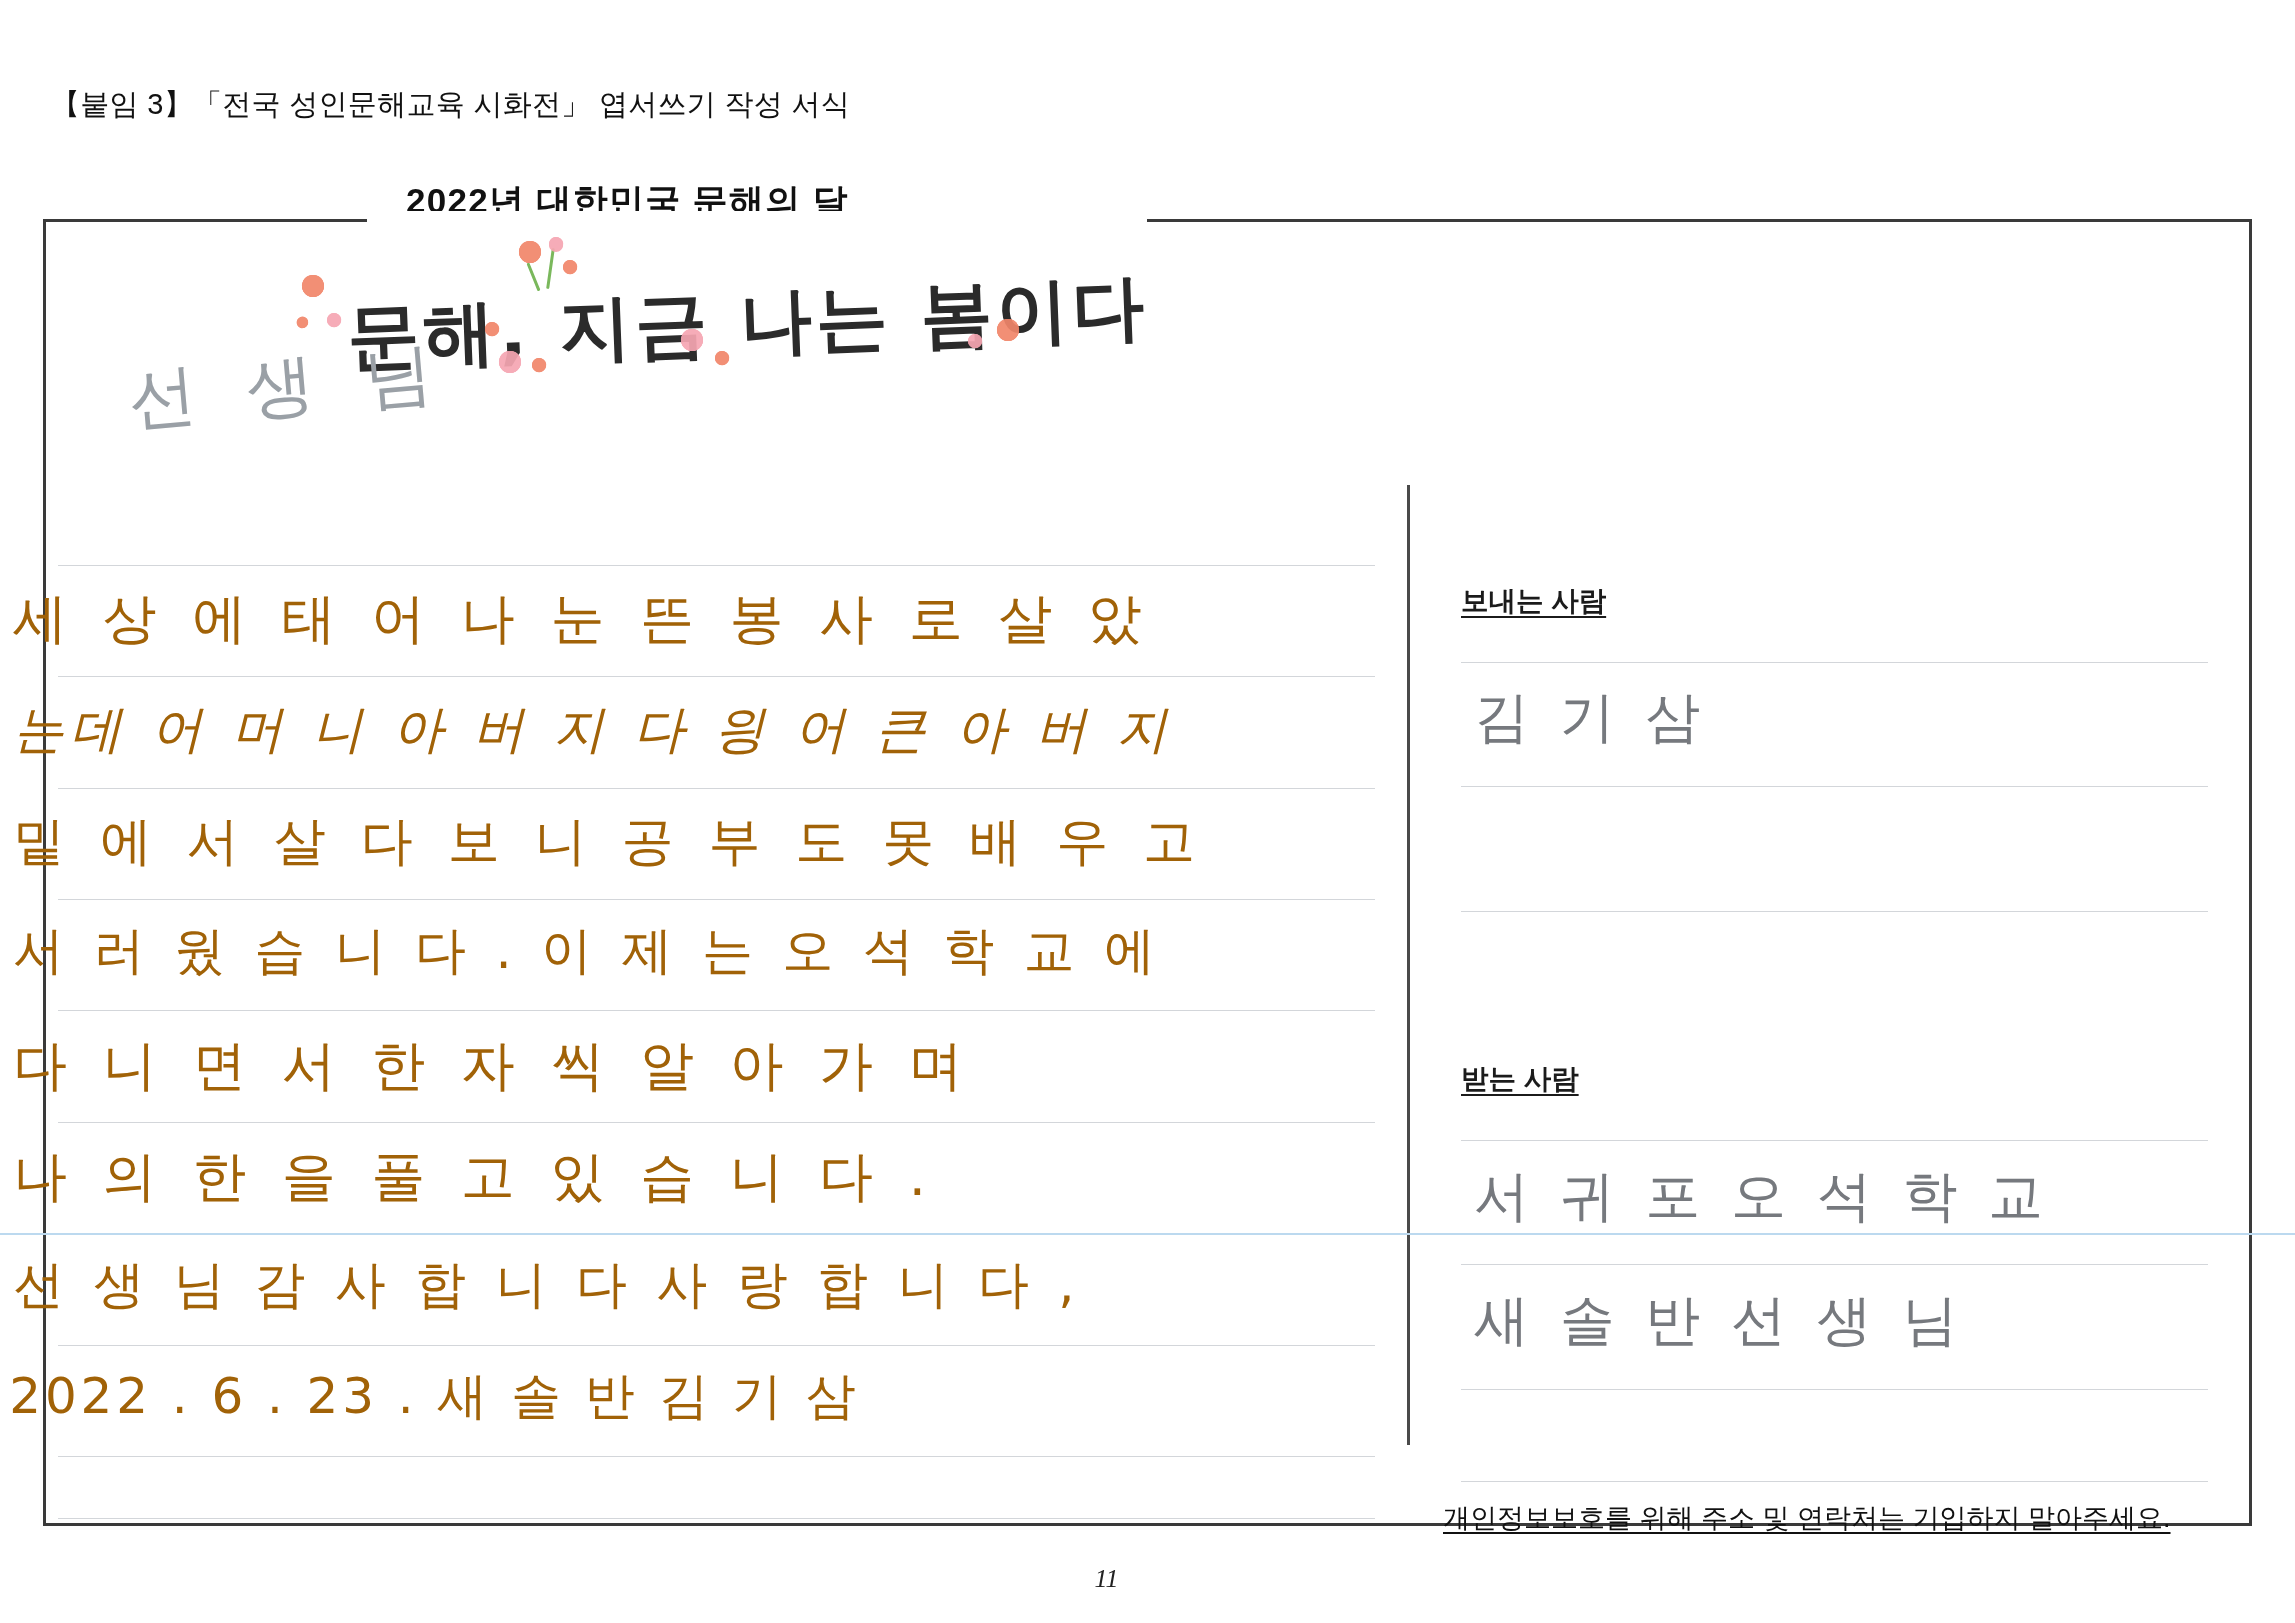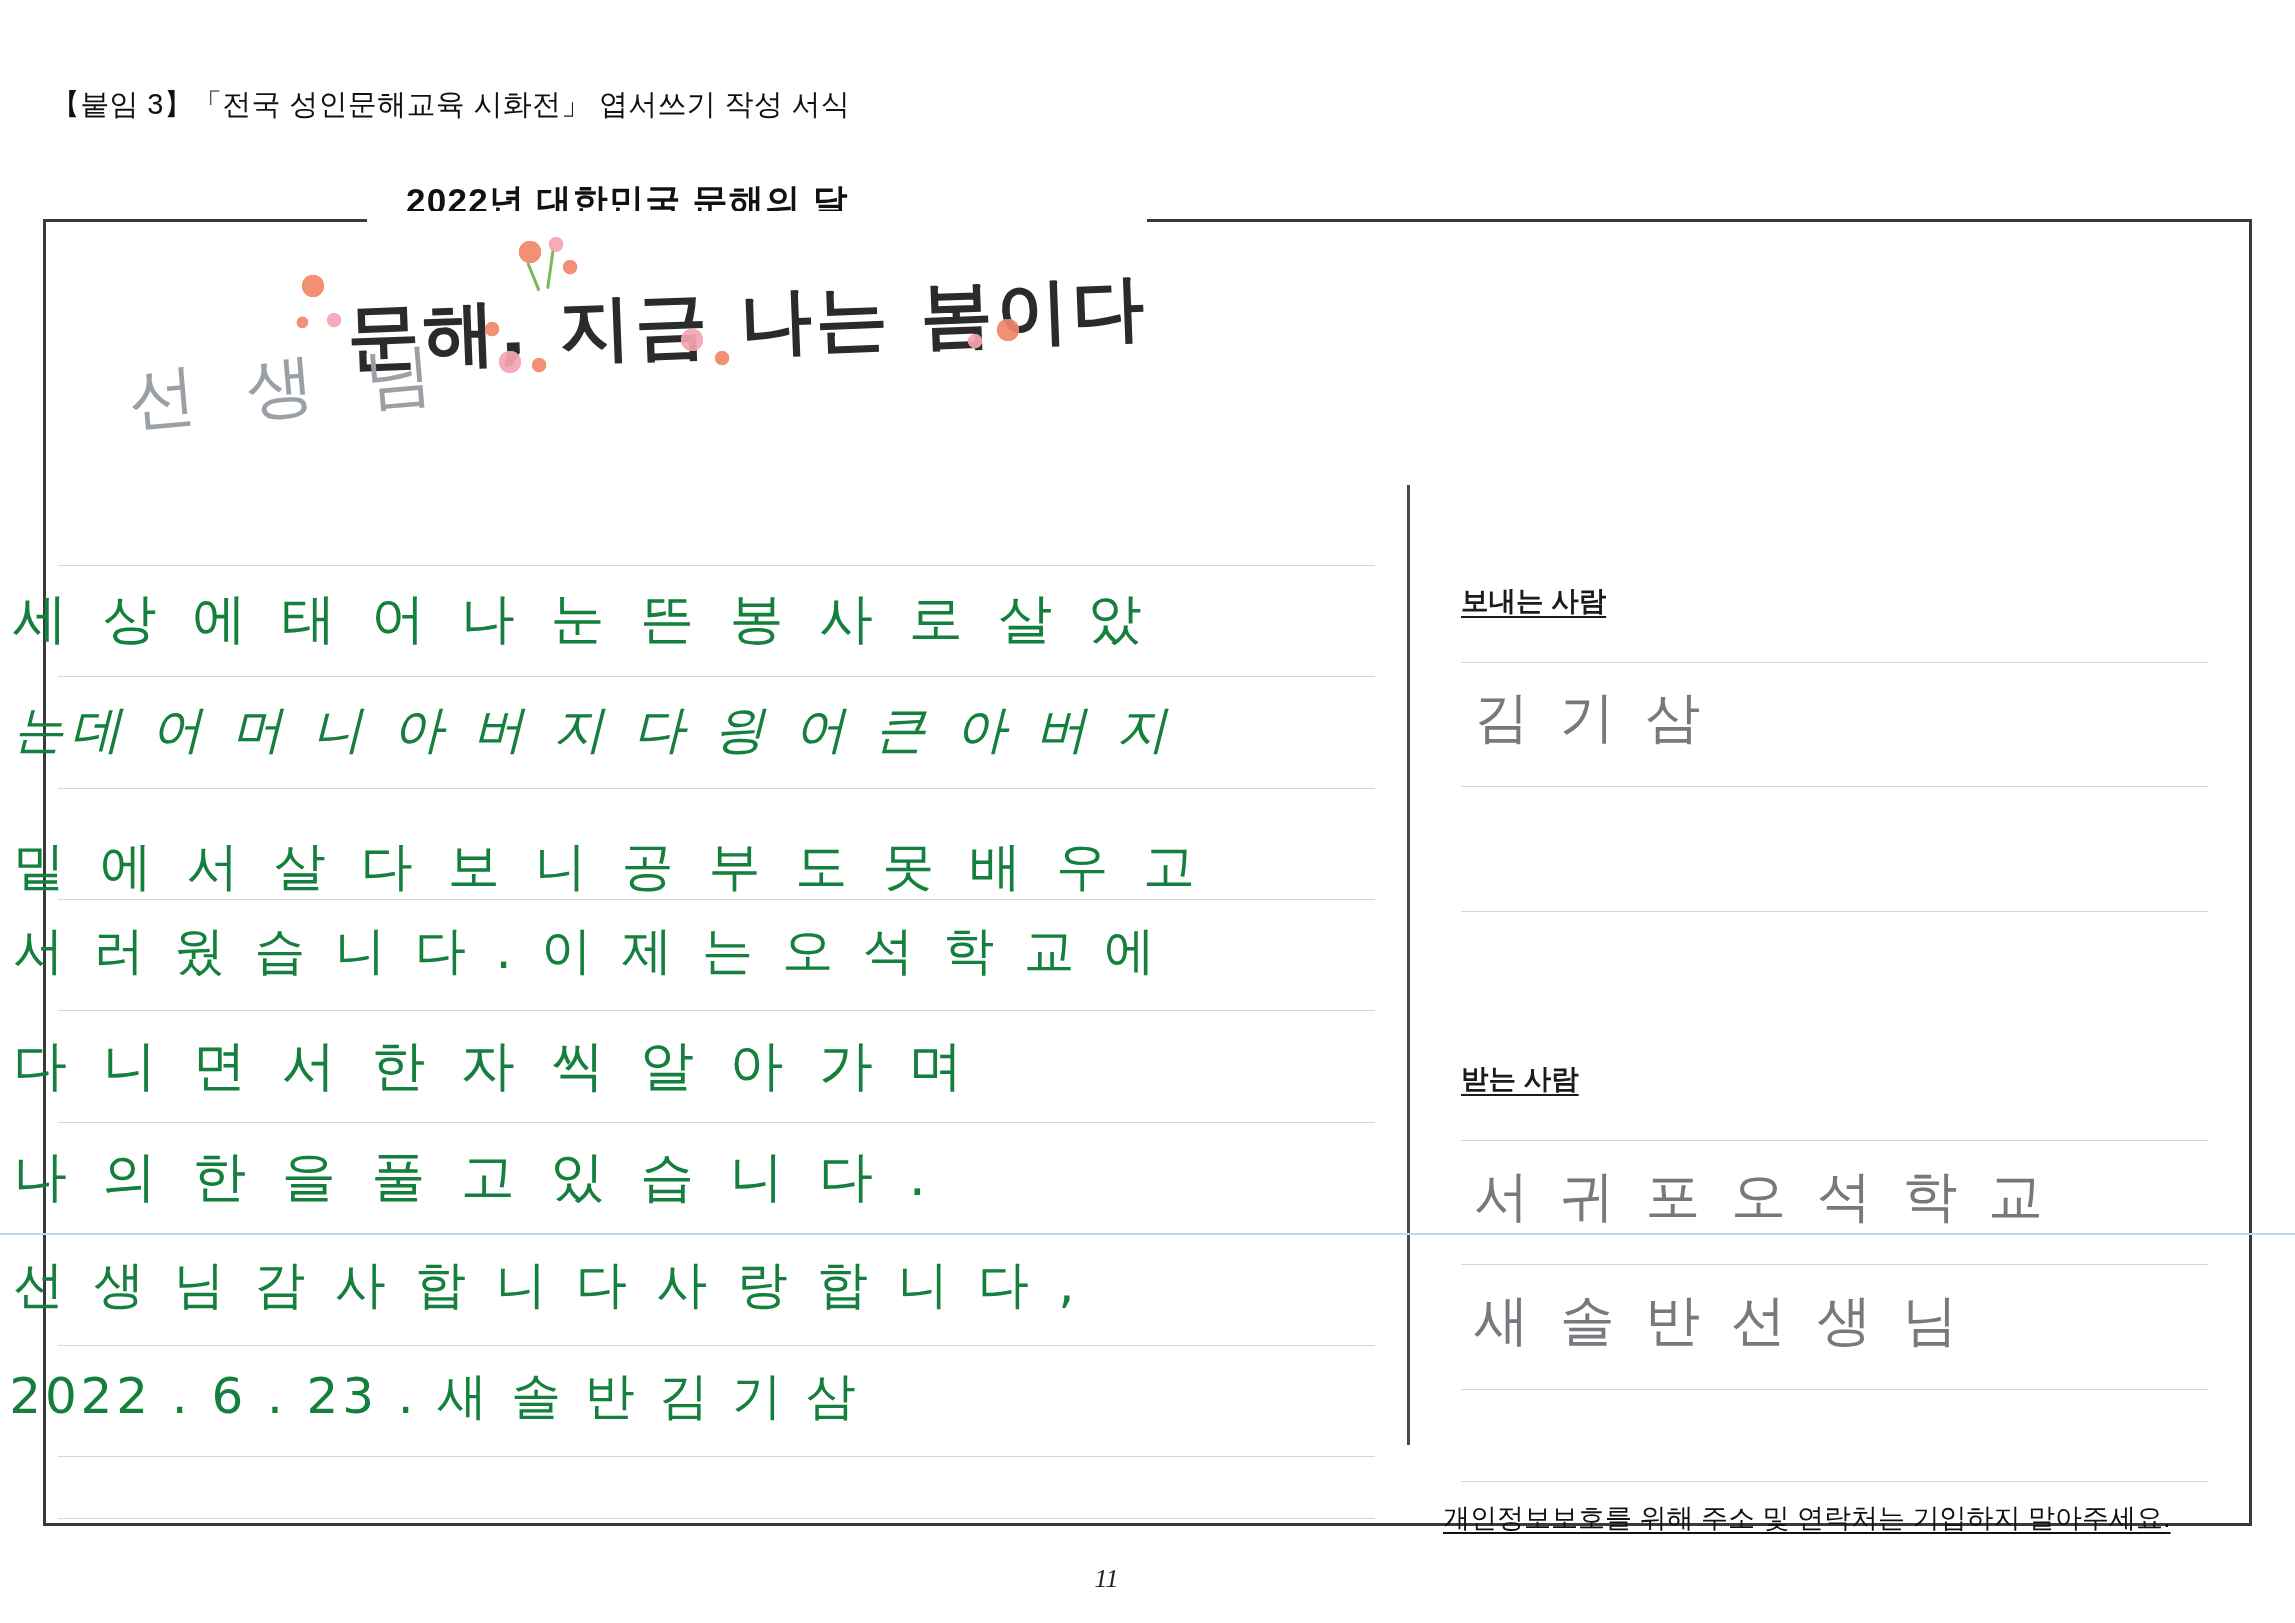--- a/index.html
+++ b/index.html
@@ -151,21 +151,21 @@
     height: 1.3px;
     background: #d3d6da;
   }
   .rule-line.blue { background: #bcd9ef; height: 2px; width: 2295px; left: -58px; }
 
   .letter-line {
     position: absolute;
     left: 13px;
     font-size: 54px;
     letter-spacing: 9.2px;
-    color: #15803d;
+    color: #a16207;
     white-space: nowrap;
     font-family: "DejaVu Sans", sans-serif;
   }
   .addr-label {
     position: absolute;
     font-size: 27.5px;
     font-weight: 700;
     color: #1b1b1b;
     text-decoration: underline;
     text-underline-offset: 5.9px;
@@ -253,21 +253,21 @@
   <div class="rule-line" style="top:445px;"></div>
   <div class="rule-line" style="top:557px;"></div>
   <div class="rule-line blue" style="top:668px;"></div>
   <div class="rule-line" style="top:780px;"></div>
   <div class="rule-line" style="top:891px;"></div>
   <div class="rule-line" style="top:953px;"></div>
 </div>
 
 <div class="letter-line" style="top:583px;">세 상 에 태 어 나 눈 뜬 봉 사 로 살 았</div>
 <div class="letter-line" style="top:696px; font-size:51px; letter-spacing:6.6px;font-style:italic;">는데 어 머 니 아 버 지 다 읭 어 큰 아 버 지</div>
-<div class="letter-line" style="top:807px; font-size:52px;margin-top:25px;">밑 에 서  살 다 보 니   공 부 도  못  배 우 고</div>
+<div class="letter-line" style="top:807px; font-size:52px;">밑 에 서  살 다 보 니   공 부 도  못  배 우 고</div>
 <div class="letter-line" style="top:917px; font-size:51px; letter-spacing:6.6px;">서 러 웠 습 니 다 .  이 제 는  오 석 학 교 에</div>
 <div class="letter-line" style="top:1030px;">다 니 면 서   한  자  씩  알 아 가 며</div>
 <div class="letter-line" style="top:1141px;">나 의 한 을  풀 고  있 습 니 다 .</div>
 <div class="letter-line" style="top:1251px; font-size:51px; letter-spacing:6.6px;">선 생 님  감 사 합 니 다  사 랑 합 니 다 ,</div>
 <div class="letter-line" style="top:1363px; left:9.2px; font-size:50px; letter-spacing:3.9px;">2022 . 6 . 23 .            새  솔 반  김 기 삼</div>
 
 <div class="addr-label" style="left:1461px; top:583px;text-decoration:underline;">보내는 사람</div>
 <div class="addr-rule" style="top:662px;"></div>
 <div class="addr-hand" style="top:681px;">김 기 삼</div>
 <div class="addr-rule" style="top:786px;"></div>

